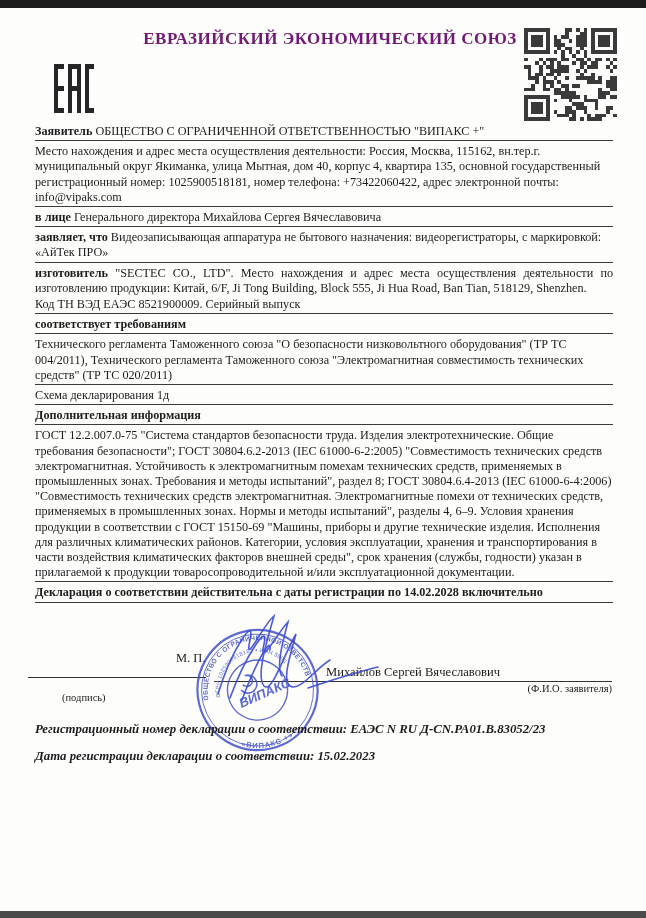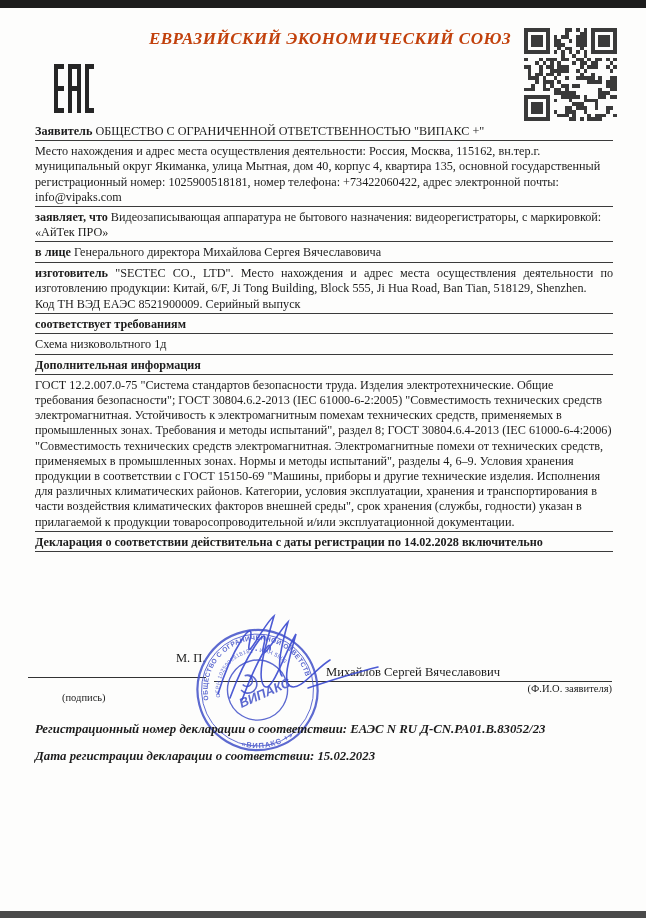--- a/index.html
+++ b/index.html
@@ -11,21 +11,21 @@
     overflow:hidden;
     font-family:"Liberation Serif","DejaVu Serif",serif;
     color:#1c1c1c;
   }
   .bar{position:absolute;left:0;width:646px;background:#1d1d1d;}
   .bar.top{top:0;height:8px;}
   .bar.bottom{top:911px;height:7px;background:#4a4a4a;}
 
   .titles{position:absolute;left:14px;top:28px;width:632px;text-align:center;}
   .titles .t1,.titles .t2{
-    font-weight:bold;font-size:17px;letter-spacing:.5px;line-height:21px;color:#c2410c;font-style:italic;
+    font-weight:bold;font-size:17px;letter-spacing:.5px;line-height:21px;color:#701a75;
   }
   .eac{position:absolute;left:54px;top:62px;width:40px;height:53px;}
   .qr{position:absolute;left:524px;top:28px;width:93px;height:93px;}
 
   .content{position:absolute;left:35px;top:124px;width:578px;font-size:12.2px;line-height:15.2px;}
   .row{margin-bottom:1px;}
   .row.u{border-bottom:1px solid #3b3b3b;padding-bottom:1px;margin-bottom:3px;}
   .row .lbl{font-weight:bold;}
   .row.just{text-align:justify;}
 
@@ -373,26 +373,27 @@
         <rect x="15" y="24" width="1" height="1" fill="#3a3a3a"></rect>
         <rect x="17" y="24" width="1" height="1" fill="#3a3a3a"></rect>
         <rect x="18" y="24" width="1" height="1" fill="#3a3a3a"></rect>
         <rect x="19" y="24" width="1" height="1" fill="#3a3a3a"></rect>
         <rect x="20" y="24" width="1" height="1" fill="#3a3a3a"></rect>
       </svg></div>
 
   <div class="content">
     <div class="row u"><b class="lbl">Заявитель</b> <span>ОБЩЕСТВО С ОГРАНИЧЕННОЙ ОТВЕТСТВЕННОСТЬЮ "ВИПАКС +"</span></div>
     <div class="row u"><span>Место нахождения и адрес места осуществления деятельности: Россия, Москва, 115162, вн.тер.г. муниципальный округ Якиманка, улица Мытная, дом 40, корпус 4, квартира 135, основной государственный регистрационный номер: 1025900518181, номер телефона: +73422060422, адрес электронной почты: info@vipaks.com</span></div>
+    <div class="row u"><b class="lbl">в лице</b> <span>Генерального директора Михайлова Сергея Вячеславовича</span></div>
     <div class="row u"><b class="lbl">заявляет, что</b> <span>Видеозаписывающая аппаратура не бытового назначения: видеорегистраторы, с маркировкой: «АйТек ПРО»</span></div>
-    <div class="row u"><b class="lbl">в лице</b> <span>Генерального директора Михайлова Сергея Вячеславовича</span></div>
     <div class="row just"><b class="lbl">изготовитель</b> <span>"SECTEC CO., LTD". Место нахождения и адрес места осуществления деятельности по изготовлению продукции: Китай, 6/F, Ji Tong Building, Block 555, Ji Hua Road, Ban Tian, 518129, Shenzhen.</span></div>
     <div class="row u"><span>Код ТН ВЭД ЕАЭС 8521900009. Серийный выпуск</span></div>
     <div class="row u"><b class="lbl">соответствует требованиям</b></div>
-    <div class="row u"><span>Схема низковольтного 1д</span></div>
+    <div class="row u"><span>Технического регламента Таможенного союза "О безопасности низковольтного оборудования" (ТР ТС 004/2011), Технического регламента Таможенного союза "Электромагнитная совместимость технических средств" (ТР ТС 020/2011)</span></div>
+    <div class="row u"><span>Схема декларирования 1д</span></div>
     <div class="row u"><b class="lbl">Дополнительная информация</b></div>
     <div class="row u"><span>ГОСТ 12.2.007.0-75 "Система стандартов безопасности труда. Изделия электротехнические. Общие требования безопасности"; ГОСТ 30804.6.2-2013 (IEC 61000-6-2:2005)  "Совместимость технических средств электромагнитная. Устойчивость к электромагнитным помехам технических средств, применяемых в промышленных зонах. Требования и методы испытаний", раздел 8; ГОСТ 30804.6.4-2013 (IEC 61000-6-4:2006) "Совместимость технических средств электромагнитная. Электромагнитные помехи от технических средств, применяемых в промышленных зонах. Нормы и методы испытаний", разделы 4, 6–9. Условия хранения продукции в соответствии с ГОСТ 15150-69 "Машины, приборы и другие технические изделия. Исполнения для различных климатических районов. Категории, условия эксплуатации, хранения и транспортирования в части воздействия климатических факторов внешней среды", срок хранения (службы, годности) указан в прилагаемой к продукции товаросопроводительной и/или эксплуатационной документации.</span></div>
     <div class="row u"><b class="lbl">Декларация о соответствии действительна с даты регистрации по 14.02.2028 включительно</b></div>
   </div>
 
   <div class="sig-area">
     <div class="sig-line1"></div>
     <div class="sig-cap1">(подпись)</div>
     <div class="mp">М. П.</div>
     <div class="sig-name">Михайлов Сергей Вячеславович</div>

